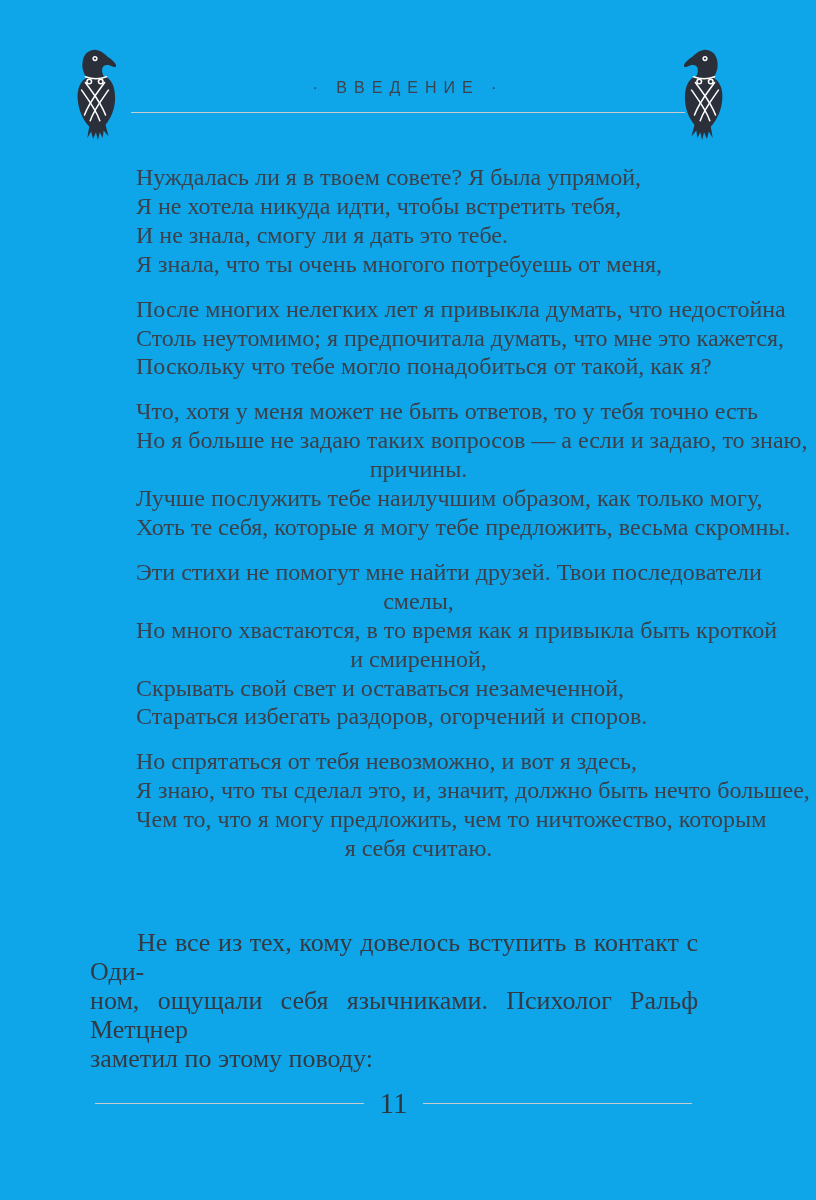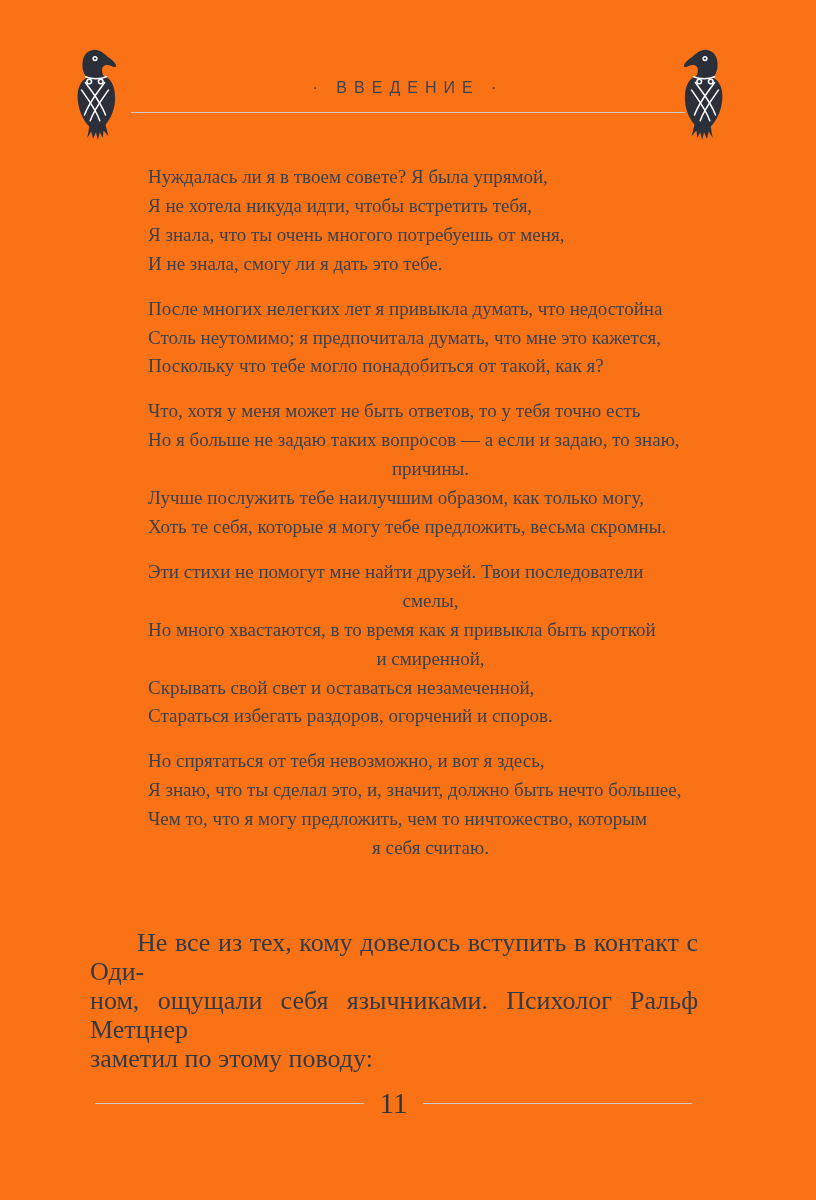--- a/index.html
+++ b/index.html
@@ -4,21 +4,21 @@
 <style>
   * { margin: 0; padding: 0; box-sizing: border-box; }
   html, body { background: #e8e8e8; }
   body { font-family: "Liberation Serif", "DejaVu Serif", serif; }
 
   .page {
     position: relative;
     width: 816px;
     height: 1200px;
     margin: 0 auto;
-    background: #f97316;
+    background: #0ea5e9;
     color: #3a4049;
     overflow: hidden;
   }
 
   
   .raven {
     position: absolute;
     top: 48px;
     width: 46px;
     height: 92px;
@@ -44,23 +44,23 @@
     left: 131px;
     width: 554px;
     height: 1px;
     background: #c9cccf;
   }
 
   
   .poem {
     position: absolute;
     top: 163px;
-    left: 148px;
+    left: 136px;
     width: 565px;
-    font-size: 19px;
+    font-size: 24px;
     color: #3b414b;
   }
   .stanza { margin-bottom: 16px; }
   .pline {
     line-height: 28.9px;
     white-space: nowrap;
   }
   .pline.right { text-align: center; }
 
   
@@ -146,22 +146,22 @@
     </g>
   </svg>
 
   <div class="header-title">· ВВЕДЕНИЕ ·</div>
   <div class="header-rule"></div>
 
   <div class="poem" id="poem">
       <div class="stanza">
         <div class="pline">Нуждалась ли я в твоем совете? Я была упрямой,</div>
         <div class="pline">Я не хотела никуда идти, чтобы встретить тебя,</div>
+        <div class="pline">И не знала, смогу ли я дать это тебе.</div>
         <div class="pline">Я знала, что ты очень многого потребуешь от меня,</div>
-        <div class="pline">И не знала, смогу ли я дать это тебе.</div>
       </div>
       <div class="stanza">
         <div class="pline">После многих нелегких лет я привыкла думать, что недостойна</div>
         <div class="pline">Столь неутомимо; я предпочитала думать, что мне это кажется,</div>
         <div class="pline">Поскольку что тебе могло понадобиться от такой, как я?</div>
       </div>
       <div class="stanza">
         <div class="pline">Что, хотя у меня может не быть ответов, то у тебя точно есть</div>
         <div class="pline">Но я больше не задаю таких вопросов — а если и задаю, то знаю,</div>
         <div class="pline right">причины.</div>

